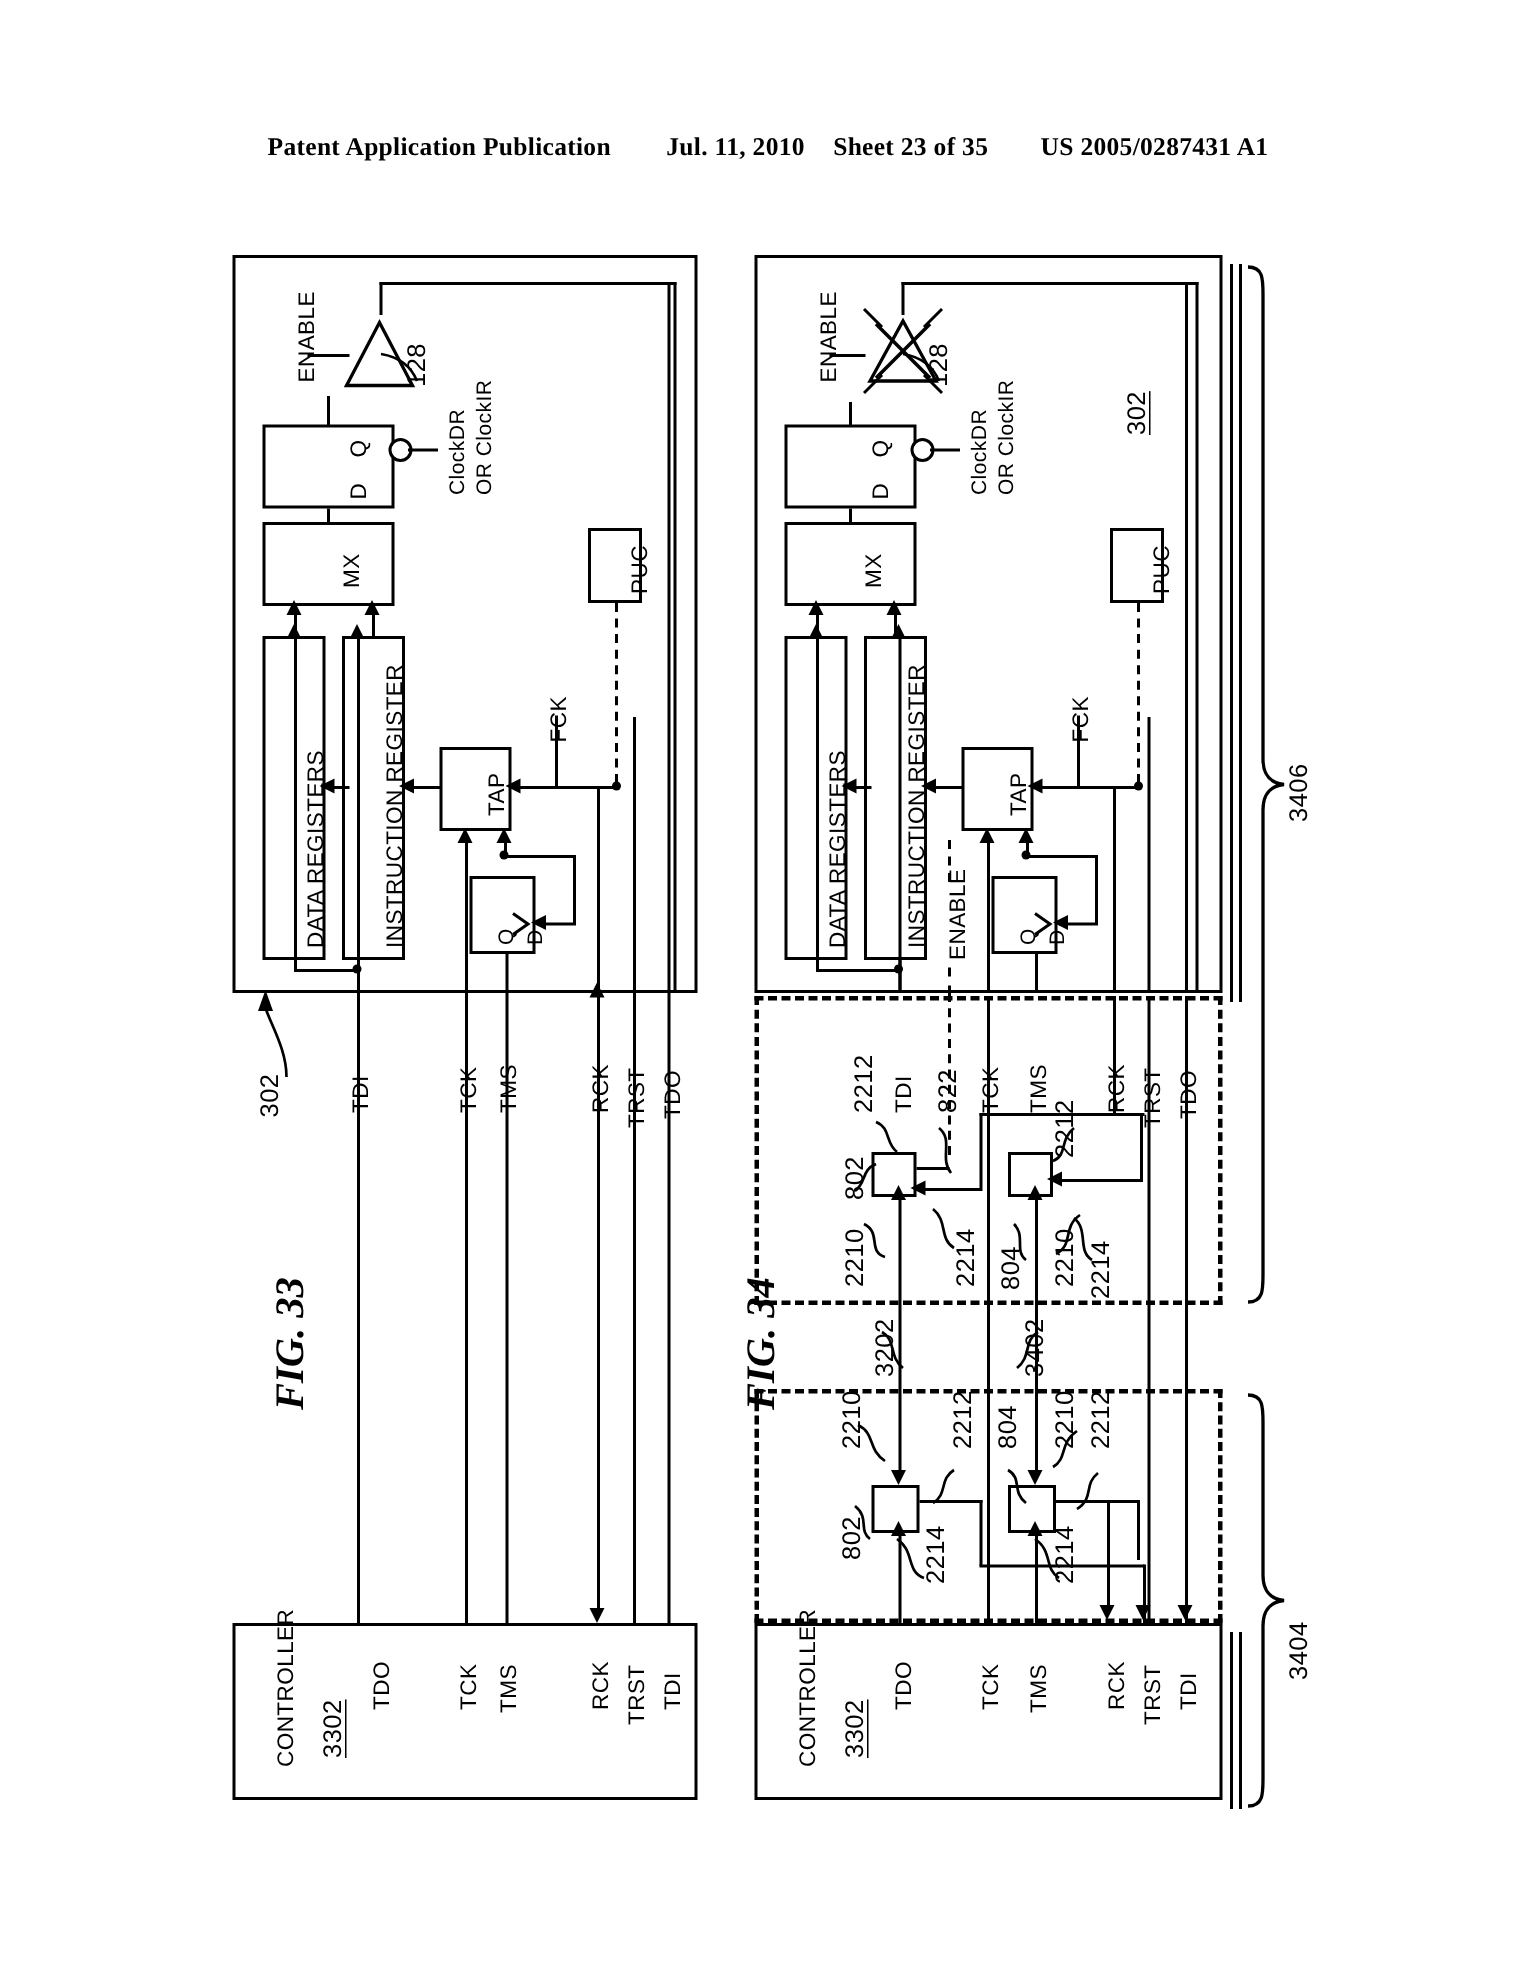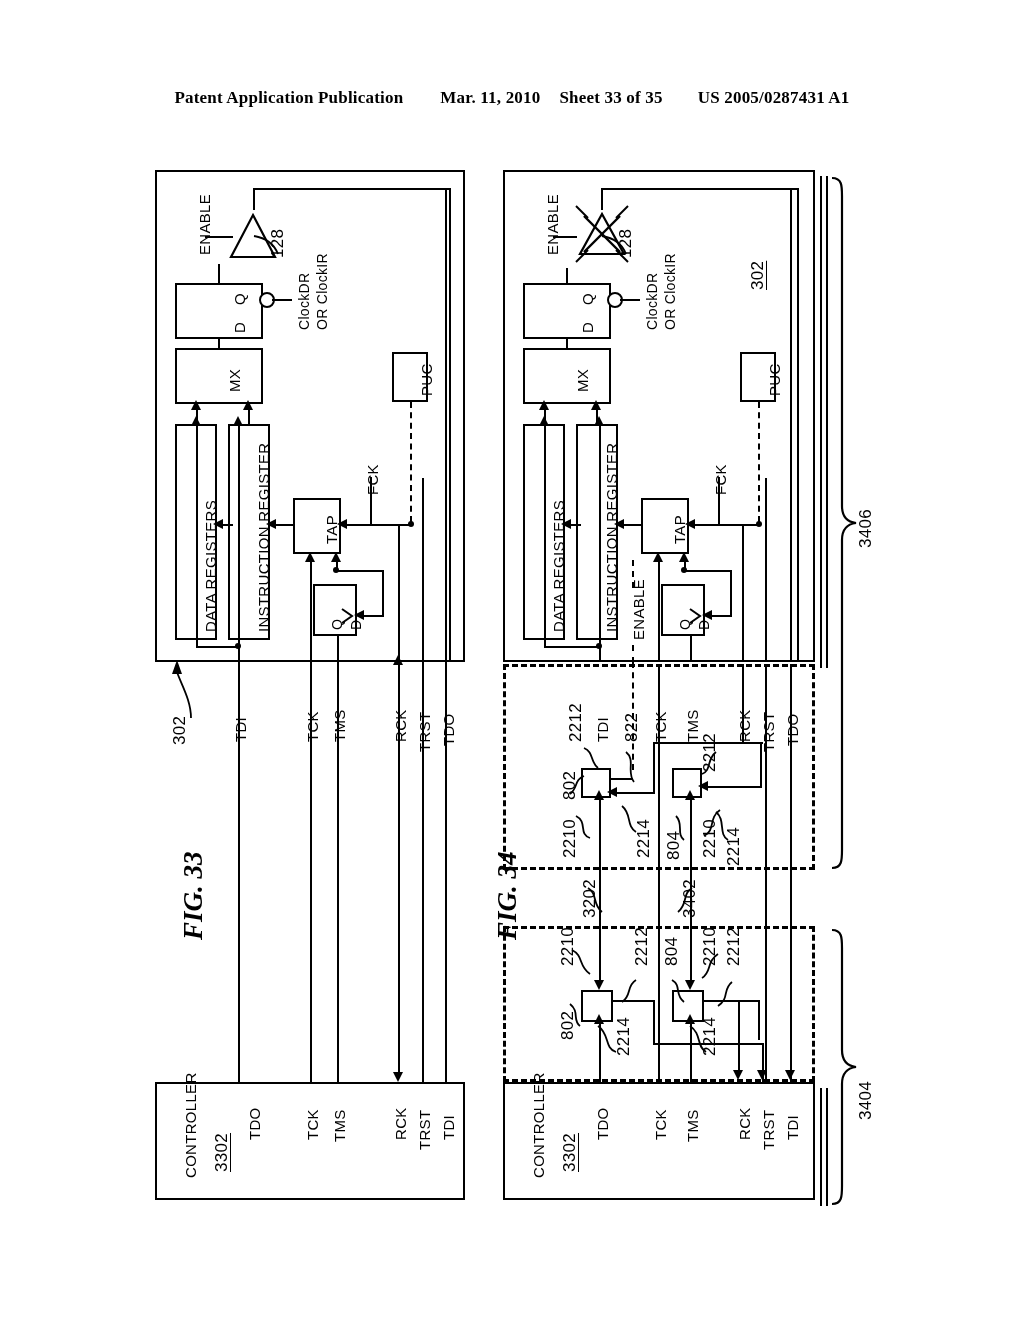--- a/index.html
+++ b/index.html
@@ -44,23 +44,23 @@
   .blk{position:absolute;border:2.2px solid #000;box-sizing:border-box;background:#fff;}
 </style>
 </head>
 <body>
 
 <div class="pg">
 
   <div class="hdr">
     <span>Patent Application Publication</span>
     <span class="h-gap1"></span>
-    <span>Mar. 11, 2010</span>
+    <span>Jul. 11, 2010</span>
     <span class="h-gap2"></span>
-    <span>Sheet 33 of 35</span>
+    <span>Sheet 23 of 35</span>
     <span class="h-gap3"></span>
     <span>US 2005/0287431 A1</span>
   </div>
 
   <div>
 
     <div class="fig" style="left:178px;top:940px;">FIG. 33</div>
 
     <div class="box" style="left:155px;top:170px;width:310px;height:492px;border-width:2.5px;"></div>
 

